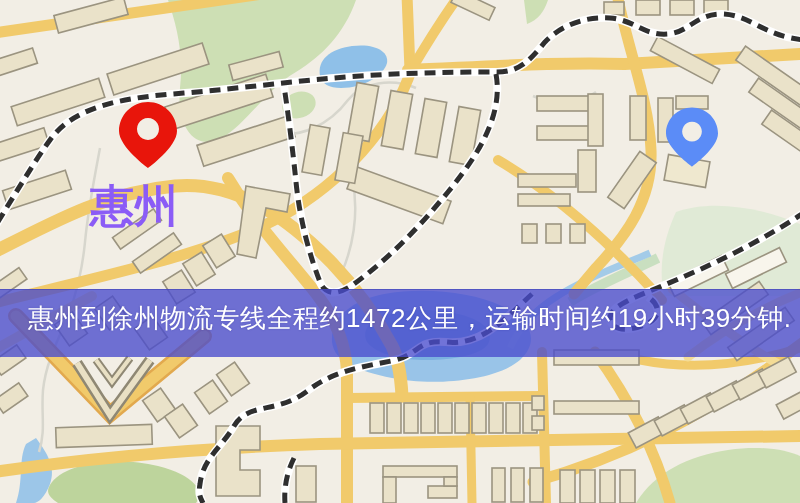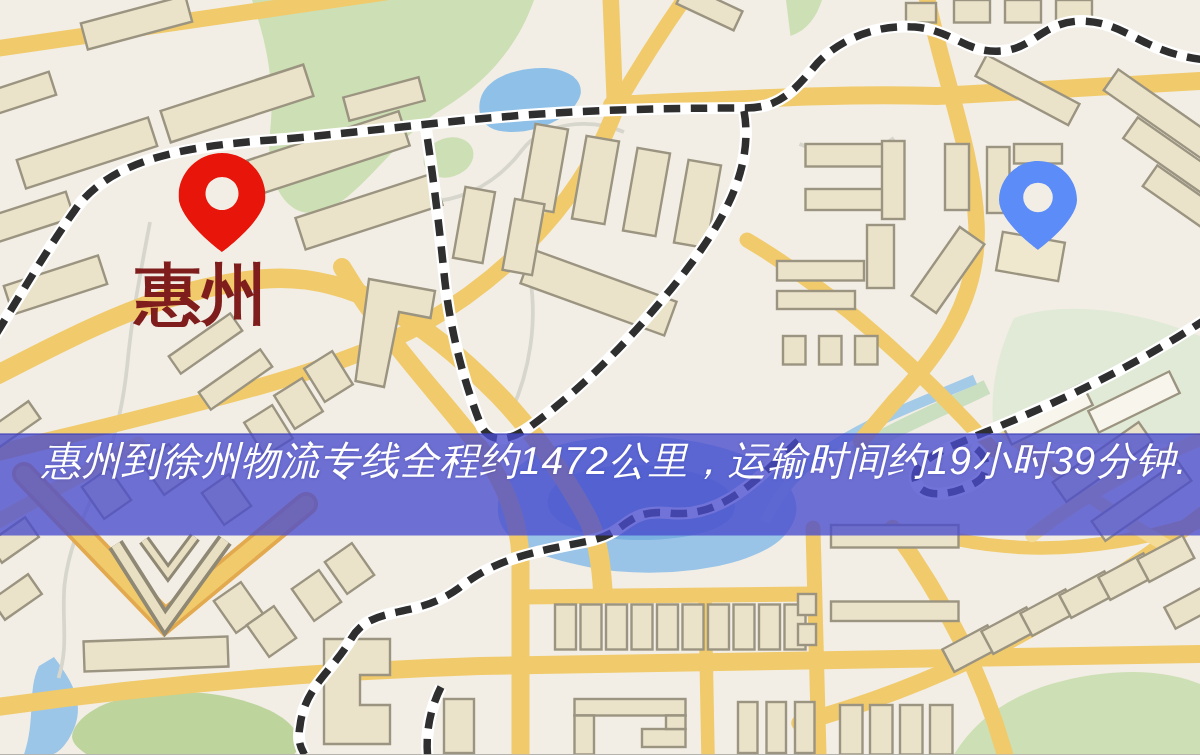--- a/index.html
+++ b/index.html
@@ -6,34 +6,34 @@
   .stage{
     position:relative;width:800px;height:503px;overflow:hidden;
     font-family:"Liberation Sans",sans-serif;
     background:#f2eee5;
   }
   .stage svg.mapsvg{position:absolute;left:0;top:0;display:block;}
   .banner{
     position:absolute;left:0;top:289px;width:800px;height:68px;
     background:rgba(73,76,205,0.78);
     border-top:1px solid rgba(60,62,180,0.55);
-    display:flex;
-    box-sizing:border-box;padding:0 10px 10px 28px;font-style:italic;
+    display:flex;align-items:center;
+    box-sizing:border-box;padding:0 10px 10px 28px;
   }
   .banner-text{
     color:#fff;font-size:26px;letter-spacing:0.5px;white-space:nowrap;
     font-family:"Liberation Sans",sans-serif;
     text-shadow:0 0 2px rgba(40,40,140,0.35);
   }
   .pin{position:absolute;}
   .pin-label{
     position:absolute;font-family:"Liberation Serif",serif;
     font-weight:700;font-size:44px;line-height:1;white-space:nowrap;
   }
-  .label-origin{left:90px;top:175px;color:#7f1d1d;}
+  .label-origin{left:90px;top:185px;color:#8b5cf6;}
   .label-dest{left:641px;top:179px;color:#2a2ed8;}
 </style>
 </head>
 <body>
 
 <div class="stage">
 
   <svg class="mapsvg" width="800" height="503" viewBox="0 0 800 503">
 
     <rect x="0" y="0" width="800" height="503" fill="#f2eee5"></rect>

